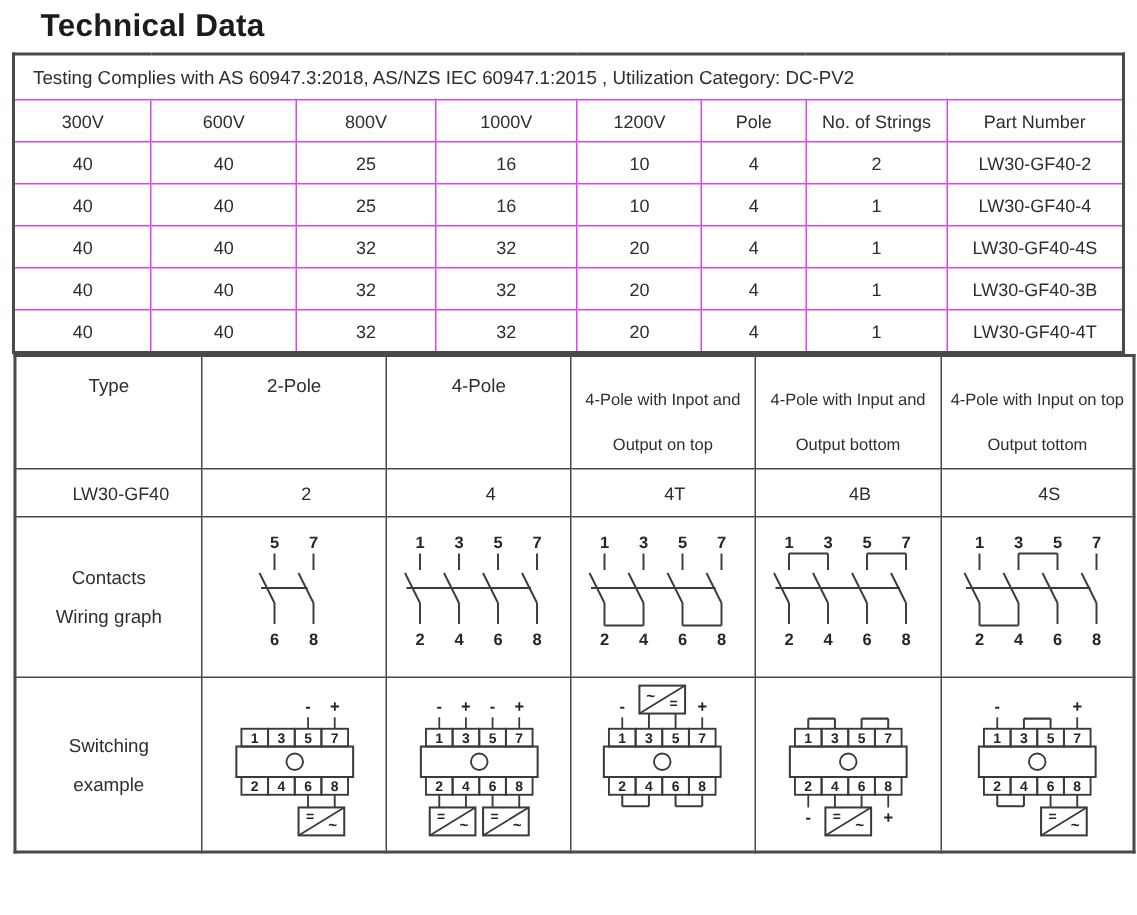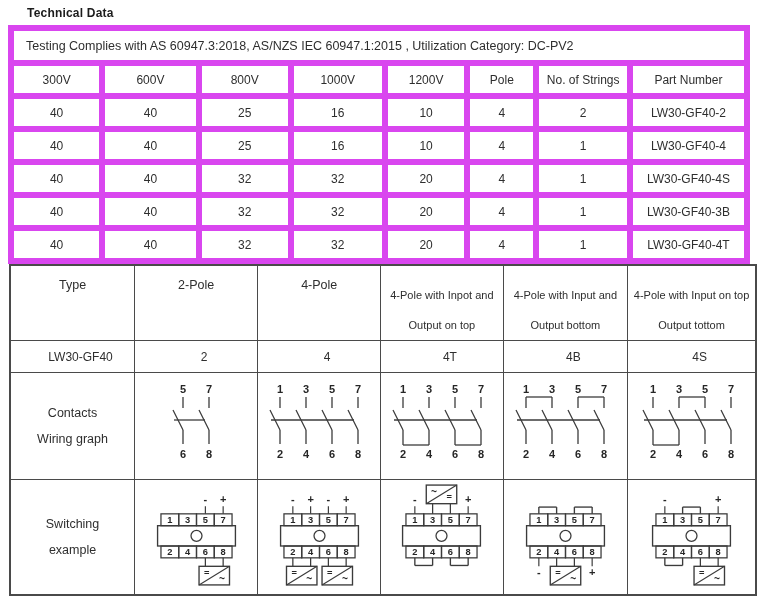--- a/index.html
+++ b/index.html
@@ -1,23 +1,23 @@
 <!DOCTYPE html>
 <html><head>
 <meta charset="utf-8">
 <style>
   html,body{margin:0;padding:0;background:#fff;}
   body{width:758px;height:610px;overflow:hidden;
        font-family:"Liberation Sans",sans-serif;color:#2e2e2e;}
   .page{padding:3px 8px 0 8px;}
-  .h1{font-size:12px;font-weight:600;color:#1c1c1c;margin:3px 0 5px 19px;letter-spacing:.2px;}
+  .h1{font-size:21px;font-weight:600;color:#1c1c1c;margin:3px 0 5px 19px;letter-spacing:.2px;}
   .h2{margin-top:7px;margin-bottom:4px;}
   table{border-collapse:collapse;table-layout:fixed;background:#fff;}
   .t1{width:742px;border:2px solid #4a4a4a;}
-  .t1 th,.t1 td{border:6px solid #d946ef;font-size:12px;font-weight:400;
+  .t1 th,.t1 td{border:1px solid #d946ef;font-size:12px;font-weight:400;
                 text-align:center;height:27px;padding:0;overflow:hidden;white-space:nowrap;}
   .t1 td.compliance{height:29px;text-align:left;padding-left:12px;font-size:12.5px;}
   .t2{width:748px;margin-left:1px;border:2px solid #4a4a4a;}
   .t2 th,.t2 td{border:1px solid #4a4a4a;font-weight:400;text-align:center;padding:0;overflow:hidden;}
   .t2 th{vertical-align:top;padding-top:12px;font-size:12.5px;height:50px;}
   .t2 th.small{font-size:11px;line-height:2.7;padding-top:15px;}
   .t2 td.model{height:31px;font-size:12px;padding-left:16px;}
   .t2 td.diag{height:106px;vertical-align:middle;}
   .t2 td.ex{height:112px;vertical-align:middle;}
   .lbl div{line-height:2.1;font-size:12.5px;}

